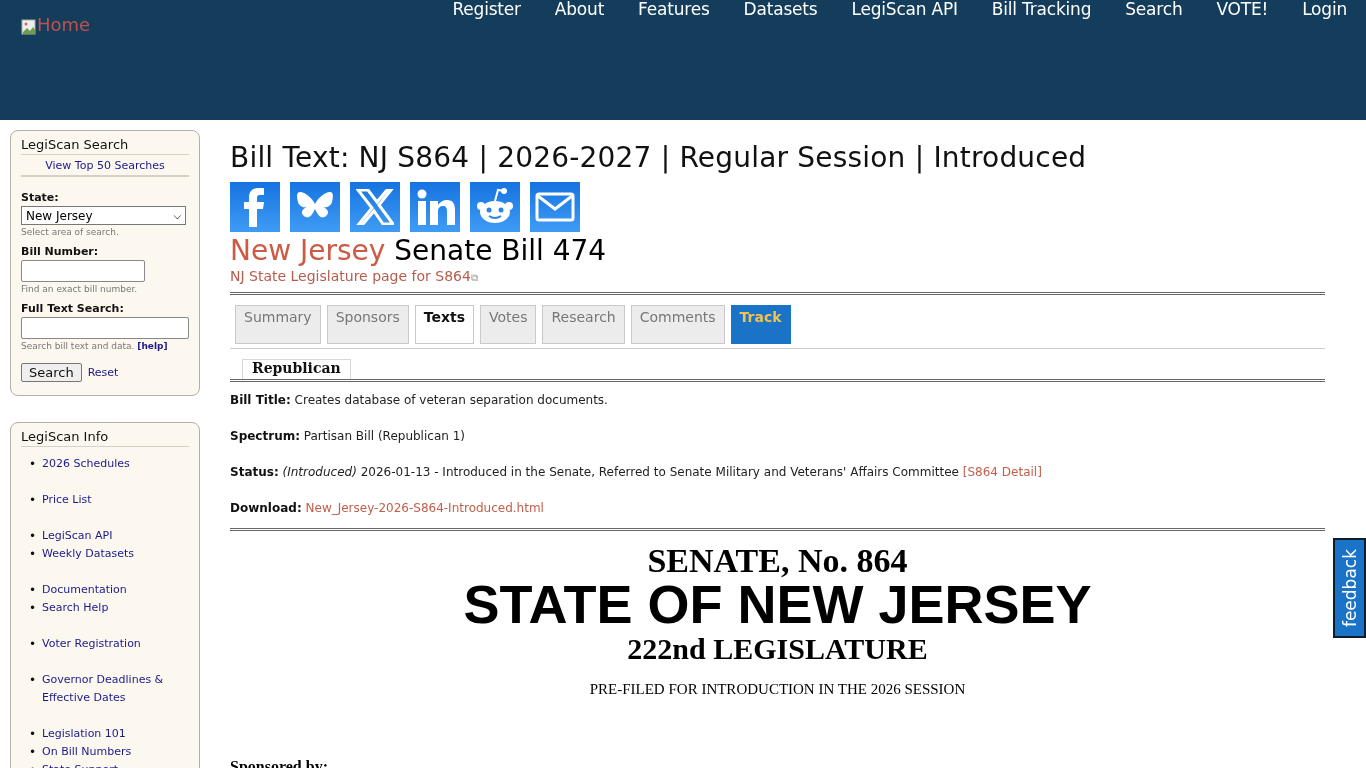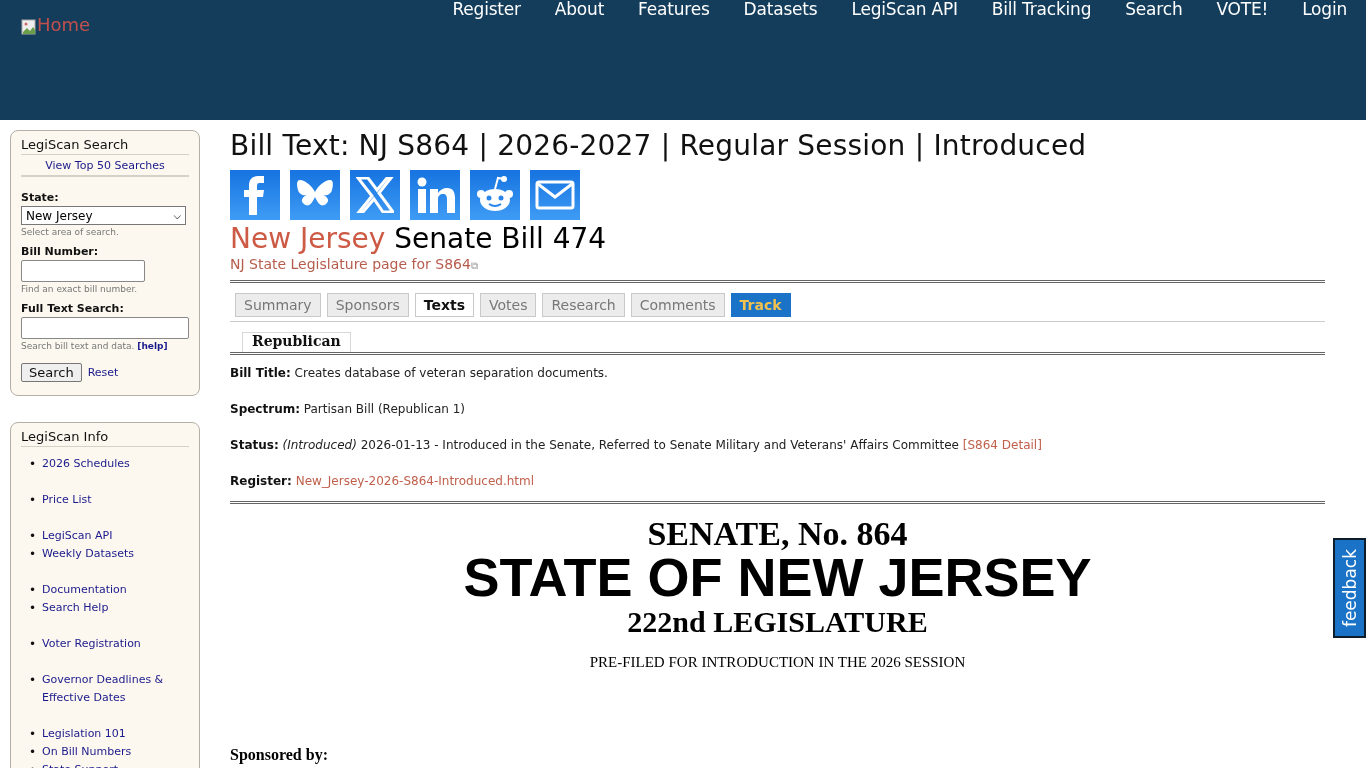--- a/index.html
+++ b/index.html
@@ -31,31 +31,31 @@
   .search-btn { font-size: 13px; padding: 1px 7px; border: 1px solid #777; border-radius: 2px; background: #efefef; color: #111; font-family: "DejaVu Sans", sans-serif; }
   .reset-link { font-size: 11px; color: #1a1a8c; }
 
   .info-box { top: 422px; height: 360px; }
   .info-list { list-style: none; margin-top: 8px; }
   .info-list li { font-size: 11px; color: #1a1a8c; line-height: 18px; position: relative; padding-left: 21px; }
   .info-list li::before { content: "•"; position: absolute; left: 8px; color: #111; font-size: 12px; }
   .info-list li.gap { margin-top: 18px; }
 
   
-  .main { position: absolute; left: 230px; top: 128px; width: 1095px; }
+  .main { position: absolute; left: 230px; top: 140px; width: 1095px; }
   .page-title { font-size: 28px; font-weight: normal; color: #111; letter-spacing: 0.2px; line-height: 36px; }
   .share { display: flex; gap: 10px; margin-top: 6px; }
   .share-btn { width: 50px; height: 50px; background: linear-gradient(#1673e0, #3f9cf5); display: flex; align-items: center; justify-content: center; }
   .bill-heading { font-size: 28px; margin-top: 0px; line-height: 38px; }
   .bill-heading .state { color: #cc5a44; }
   .leg-link { font-size: 14px; color: #b65c4c; display: block; margin-top: -2px; }
   .ext { font-size: 10px; color: #999; }
   .dbl-rule { border-top: 3px double #666; margin-top: 8px; height: 0; }
   .tabs { display: flex; gap: 6px; margin-top: 10px; padding-left: 5px; padding-bottom: 4px; border-bottom: 1px solid #ccc; }
-  .tab { font-size: 14px; color: #777; background: #ececec; border: 1px solid #c9c9c9; padding: 3px 8px; height: 24px; }
+  .tab { font-size: 14px; color: #777; background: #ececec; border: 1px solid #c9c9c9; padding: 3px 8px; height: 39px; }
   .tab.active { background: #fff; color: #111; font-weight: bold; }
   .tab.track { background: #1a73c6; border-color: #1a73c6; color: #f2c14e; font-weight: bold; }
   .subtabs { display: flex; padding-left: 12px; margin-top: 10px; border-bottom: 3px double #666; }
   .subtab { font-size: 14px; font-weight: bold; color: #111; border: 1px solid #d7d7d7; border-bottom: none; padding: 0 9px; height: 20px; font-family: "DejaVu Serif", serif; }
   .meta { margin-top: 8px; font-size: 12px; color: #222; }
   .meta p { line-height: 20px; margin-bottom: 16px; }
   .meta b { color: #111; }
   .meta .lnk { color: #c0604c; }
   .rule-bottom { border-top: 3px double #666; margin-top: -6px; }
 
@@ -202,21 +202,21 @@
   </div>
 
   <div class="subtabs">
     <div class="subtab">Republican</div>
   </div>
 
   <div class="meta">
     <p><b>Bill Title:</b> <span>Creates database of veteran separation documents.</span></p>
     <p><b>Spectrum:</b> <span>Partisan Bill (Republican 1)</span></p>
     <p><b>Status:</b> <i>(Introduced)</i> <span>2026-01-13 - Introduced in the Senate, Referred to Senate Military and Veterans' Affairs Committee</span> <a class="lnk">[S864 Detail]</a></p>
-    <p><b>Register:</b> <a class="lnk">New_Jersey-2026-S864-Introduced.html</a></p>
+    <p><b>Download:</b> <a class="lnk">New_Jersey-2026-S864-Introduced.html</a></p>
   </div>
   <div class="rule-bottom"></div>
 
   <div class="doc">
     <div class="l1">SENATE, No. 864</div>
     <div class="l2">STATE OF NEW JERSEY</div>
     <div class="l3">222nd LEGISLATURE</div>
     <div class="l4">PRE-FILED FOR INTRODUCTION IN THE 2026 SESSION</div>
   </div>
   <div class="sponsored">Sponsored by:</div>

